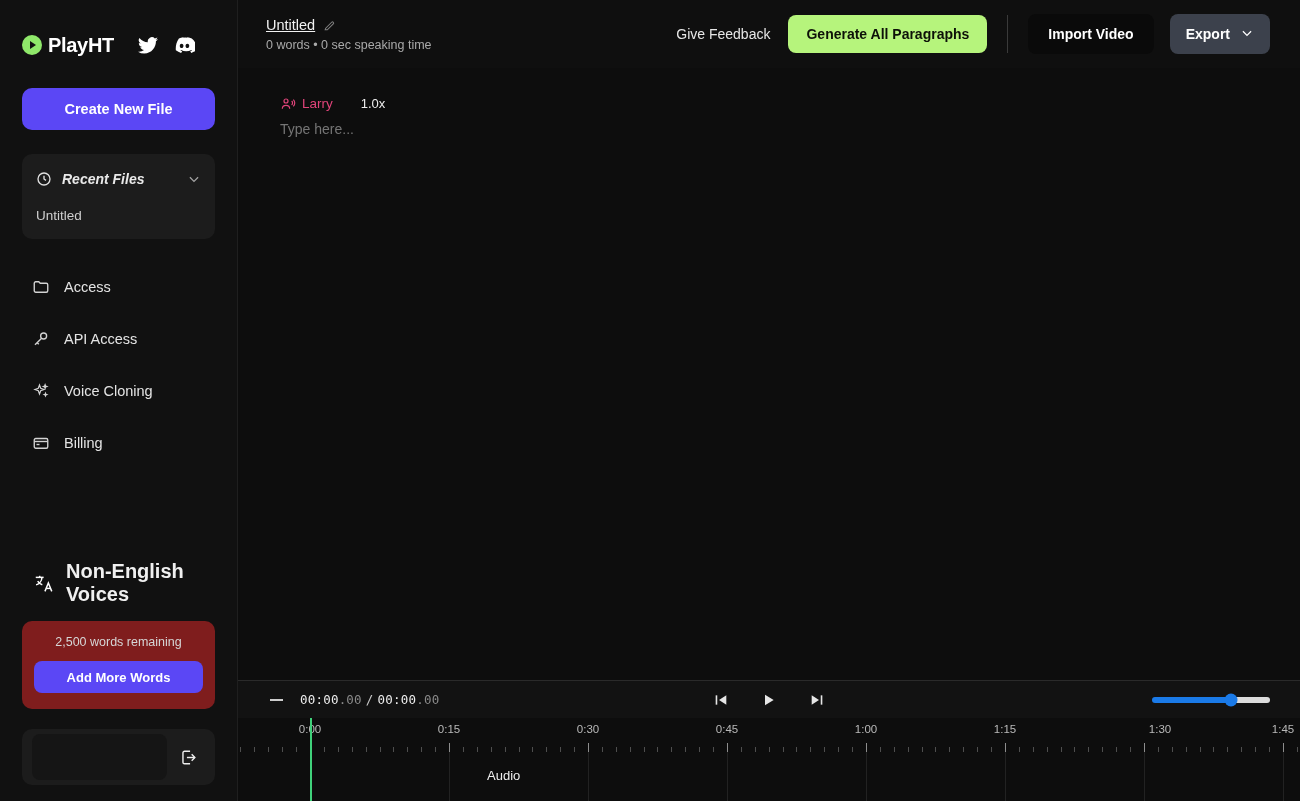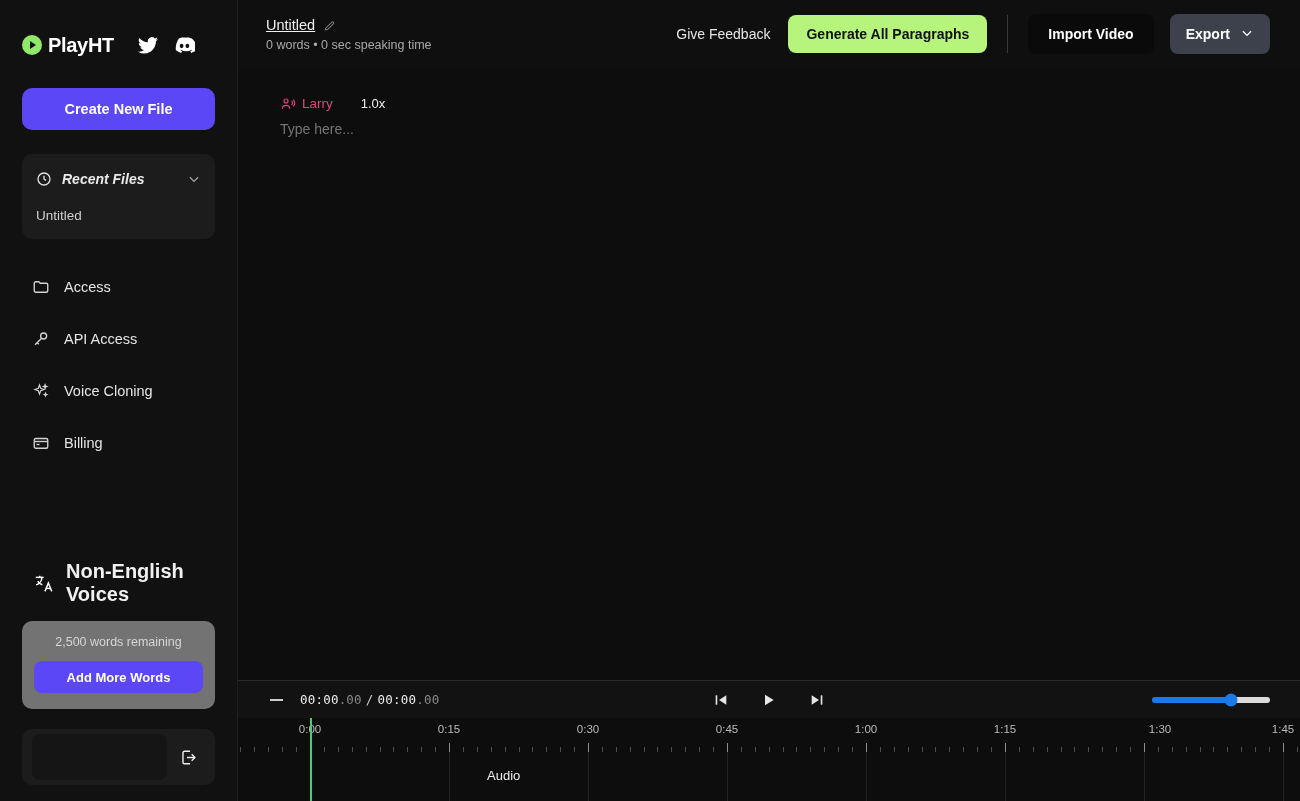--- a/index.html
+++ b/index.html
@@ -96,21 +96,21 @@
   .nonenglish {
     display: flex; align-items: center;
     padding-left: 34px; height: 40px;
     margin-bottom: 18px; cursor: pointer;
   }
   .nonenglish .ico { width: 20px; height: 20px; flex: 0 0 20px; }
   .nonenglish .lbl { font-size: 20px; font-weight: bold; color: #f0f0f0; margin-left: 12px; }
 
   .words-card {
     margin: 0 22px 0 22px;
-    background: #737373; border-radius: 10px;
+    background: #7f1d1d; border-radius: 10px;
     padding: 14px 12px 16px 12px;
     text-align: center;
   }
   .words-text { font-size: 12.5px; color: #d6d6d6; }
   .add-words-btn {
     margin-top: 12px; width: 100%; height: 32px;
     background: #5b47f5; color: #fff; border: none; border-radius: 8px;
     font-size: 13px; font-weight: bold;
     font-family: "Liberation Sans", sans-serif;
     cursor: pointer;

